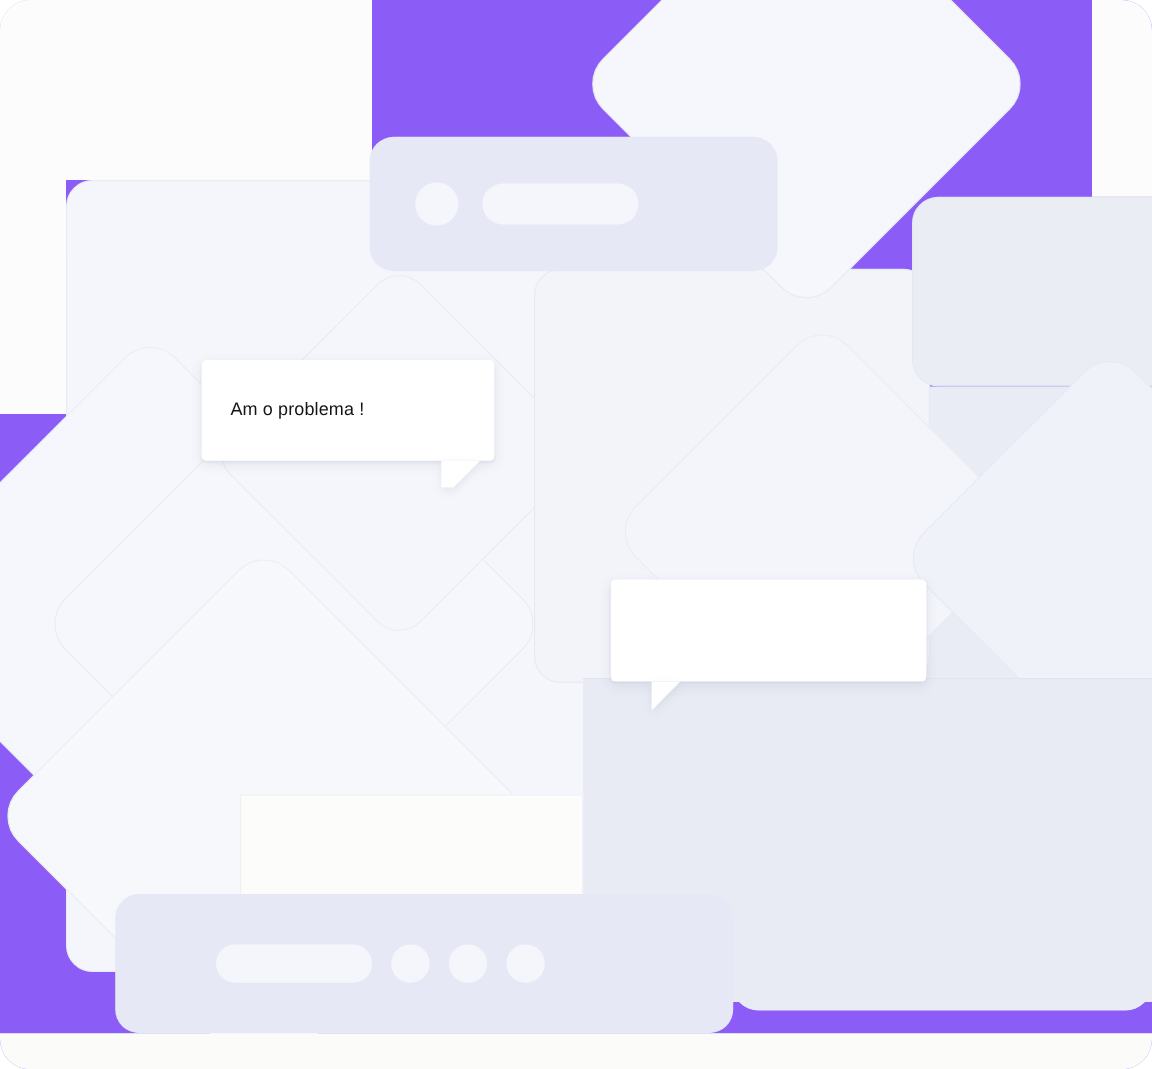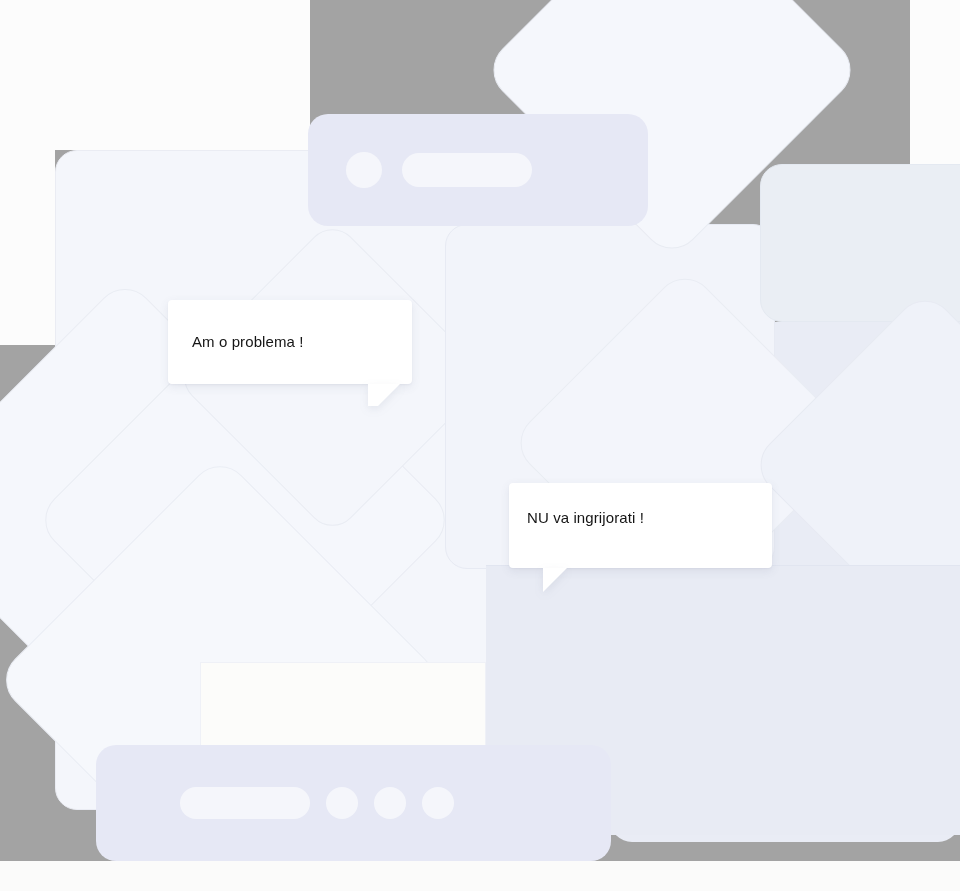--- a/index.html
+++ b/index.html
@@ -9,21 +9,22 @@
   }
   body {
     font-family: "Liberation Sans", sans-serif;
   }
 
   #stage {
     position: relative;
     width: 960px;
     height: 891px;
     overflow: hidden;
-    background: #a3a3a3;
+    background: #8b5cf6;
+    border-radius: 25px;
   }
 
   
   .bg-layer {
     position: absolute;
     inset: 0;
     overflow: hidden;
   }
 
   .shape {
@@ -338,17 +339,16 @@
     <span class="dot dot-sm"></span>
     <span class="dot dot-sm"></span>
   </div>
 
   <div class="bubble bubble-1">
     <span class="bubble-line">Am o problema !</span>
     <span class="tail tail-1"></span>
   </div>
 
   <div class="bubble bubble-2">
-    <span class="bubble-line">NU va ingrijorati !</span>
     <span class="tail tail-2"></span>
   </div>
 
 </div>
 
 </body></html>

